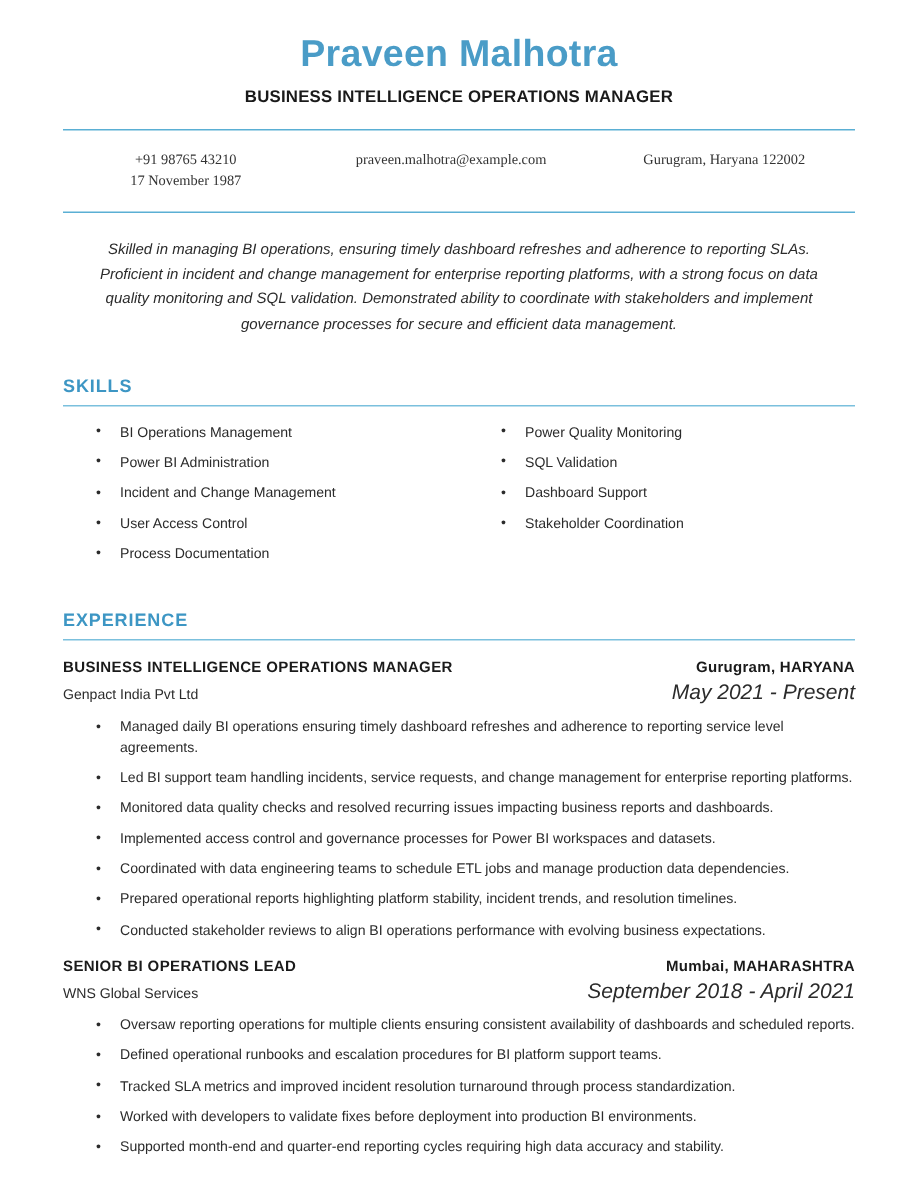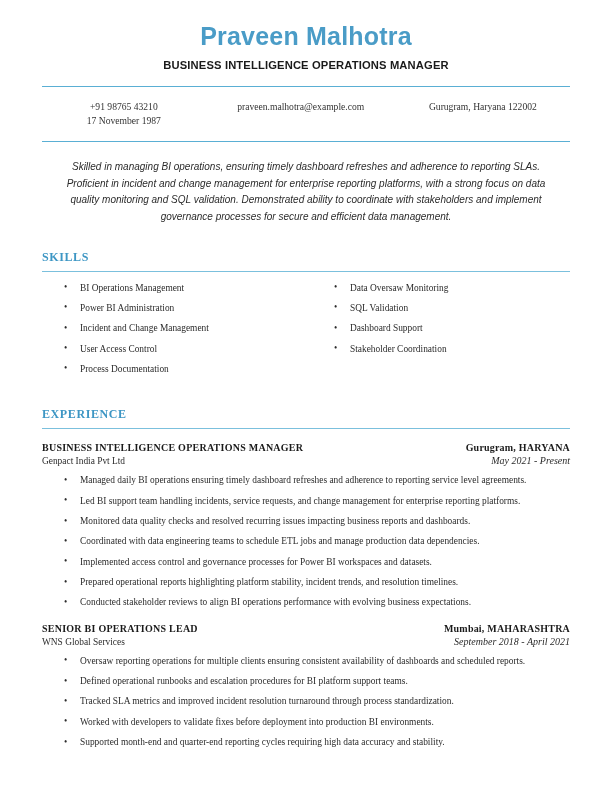--- a/index.html
+++ b/index.html
@@ -76,21 +76,21 @@
   .summary {
     font-size: 10px;
     font-style: italic;
     color: #2b2b2b;
     text-align: center;
     line-height: 1.66;
     padding: 17px 18px 0 18px;
   }
 
   
-  .section { margin-top: 24px; font-family: Liberation Serif, serif; }
+  .section { margin-top: 24px; }
   .section-title {
     font-size: 12px;
     font-weight: bold;
     color: #3d96c4;
     letter-spacing: 0.6px;
   }
   .section-rule {
     border: 0;
     border-top: 1.4px solid #7bc0dd;
     margin-top: 6px;
@@ -149,21 +149,21 @@
     display: flex;
     justify-content: space-between;
     align-items: baseline;
     margin-top: 2px;
   }
   .job-company {
     font-size: 9.4px;
     color: #2b2b2b;
   }
   .job-dates {
-    font-size: 10px;
+    font-size: 14px;
     font-style: italic;
     color: #2b2b2b;
     text-align: right;
     white-space: nowrap;
   }
   .job-bullets { margin-top: 8px; }
   .job-bullets li {
     padding-left: 38px;
     margin-bottom: 8px;
     line-height: 1.45;
@@ -207,21 +207,21 @@
         <ul class="bullets">
           <li>BI Operations Management</li>
           <li>Power BI Administration</li>
           <li>Incident and Change Management</li>
           <li>User Access Control</li>
           <li>Process Documentation</li>
         </ul>
       </div>
       <div class="skills-col col-2">
         <ul class="bullets">
-          <li>Data Oversaw Monitoring</li>
+          <li>Power Quality Monitoring</li>
           <li>SQL Validation</li>
           <li>Dashboard Support</li>
           <li>Stakeholder Coordination</li>
         </ul>
       </div>
     </div>
   </div>
 
   <div class="section">
     <div class="section-title">EXPERIENCE</div>
@@ -233,22 +233,22 @@
         <div class="job-location">Gurugram, HARYANA</div>
       </div>
       <div class="job-sub">
         <div class="job-company">Genpact India Pvt Ltd</div>
         <div class="job-dates">May 2021 - Present</div>
       </div>
       <ul class="bullets job-bullets">
         <li>Managed daily BI operations ensuring timely dashboard refreshes and adherence to reporting service level agreements.</li>
         <li>Led BI support team handling incidents, service requests, and change management for enterprise reporting platforms.</li>
         <li>Monitored data quality checks and resolved recurring issues impacting business reports and dashboards.</li>
+        <li>Implemented access control and governance processes for Power BI workspaces and datasets.</li>
         <li>Coordinated with data engineering teams to schedule ETL jobs and manage production data dependencies.</li>
-        <li>Implemented access control and governance processes for Power BI workspaces and datasets.</li>
         <li>Prepared operational reports highlighting platform stability, incident trends, and resolution timelines.</li>
         <li>Conducted stakeholder reviews to align BI operations performance with evolving business expectations.</li>
       </ul>
     </div>
 
     <div class="job">
       <div class="job-head">
         <div class="job-title">SENIOR BI OPERATIONS LEAD</div>
         <div class="job-location">Mumbai, MAHARASHTRA</div>
       </div>

